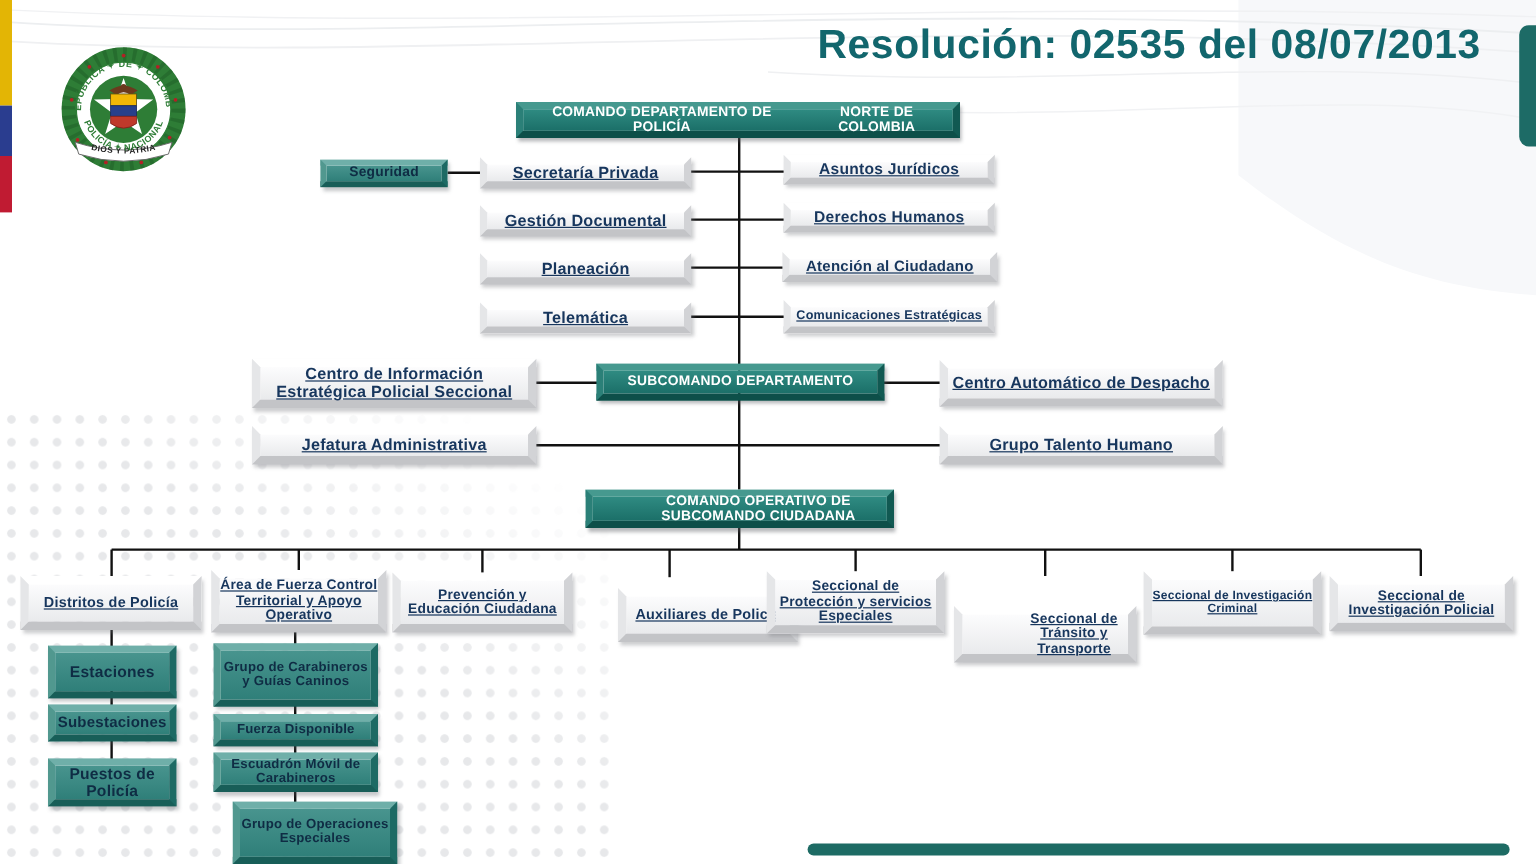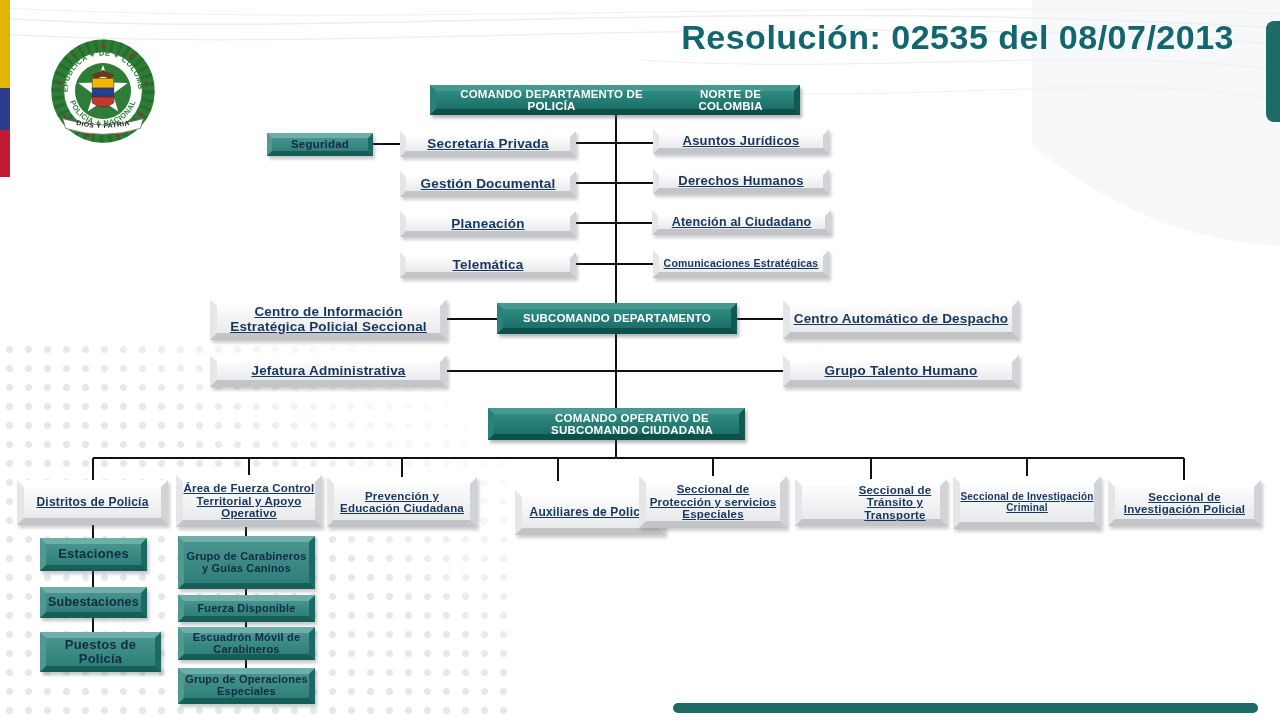--- a/index.html
+++ b/index.html
@@ -225,44 +225,44 @@
   </div>
 <div class="node gray big" style="left:327px;top:477px;width:150px;height:50px;font-size:11.5px;">
     <span>Prevención y Educación Ciudadana</span>
   </div>
 <div class="node gray big" style="left:483px;top:490px;width:150px;height:45px;font-size:12px;margin-left:32px;">
     <span>Auxiliares de Policía</span>
   </div>
 <div class="node gray big" style="left:639px;top:476px;width:148px;height:52px;font-size:11.5px;">
     <span>Seccional de Protección y servicios Especiales</span>
   </div>
-<div class="node gray big" style="left:795px;top:479px;width:152px;height:47px;font-size:11.5px;padding-left:48px;">
+<div class="node gray big" style="left:795px;top:505px;width:152px;height:47px;font-size:11.5px;padding-left:48px;">
     <span>Seccional de Tránsito y Transporte</span>
   </div>
 <div class="node gray big" style="left:953px;top:476px;width:148px;height:53px;font-size:10px;">
     <span>Seccional de Investigación Criminal</span>
   </div>
 <div class="node gray big" style="left:1108px;top:480px;width:153px;height:46px;font-size:11.5px;">
     <span>Seccional de Investigación Policial</span>
   </div>
 
-<div class="node tealsm" style="left:40px;top:538px;width:107px;height:33px;font-size:13px;">
+<div class="node tealsm" style="left:40px;top:538px;width:107px;height:44px;font-size:13px;">
     <span>Estaciones</span>
   </div>
 <div class="node tealsm" style="left:40px;top:587px;width:107px;height:31px;font-size:12.5px;">
     <span>Subestaciones</span>
   </div>
-<div class="node tealsm" style="left:40px;top:632px;width:121px;height:40px;font-size:13px;align-items:center;">
+<div class="node tealsm" style="left:40px;top:632px;width:107px;height:40px;font-size:13px;align-items:center;">
     <span>Puestos de Policía</span>
   </div>
 
 <div class="node tealsm" style="left:178px;top:536px;width:137px;height:53px;font-size:11px;">
     <span>Grupo de Carabineros y Guías Caninos</span>
   </div>
 <div class="node tealsm" style="left:178px;top:595px;width:137px;height:27px;font-size:11px;">
     <span>Fuerza Disponible</span>
   </div>
 <div class="node tealsm" style="left:178px;top:627px;width:137px;height:33px;font-size:11px;">
     <span>Escuadrón Móvil de Carabineros</span>
   </div>
-<div class="node tealsm" style="left:178px;top:668px;width:137px;height:36px;font-size:11px;">
+<div class="node tealsm" style="left:194px;top:668px;width:137px;height:52px;font-size:11px;">
     <span>Grupo de Operaciones Especiales</span>
   </div>
 
 </body></html>

